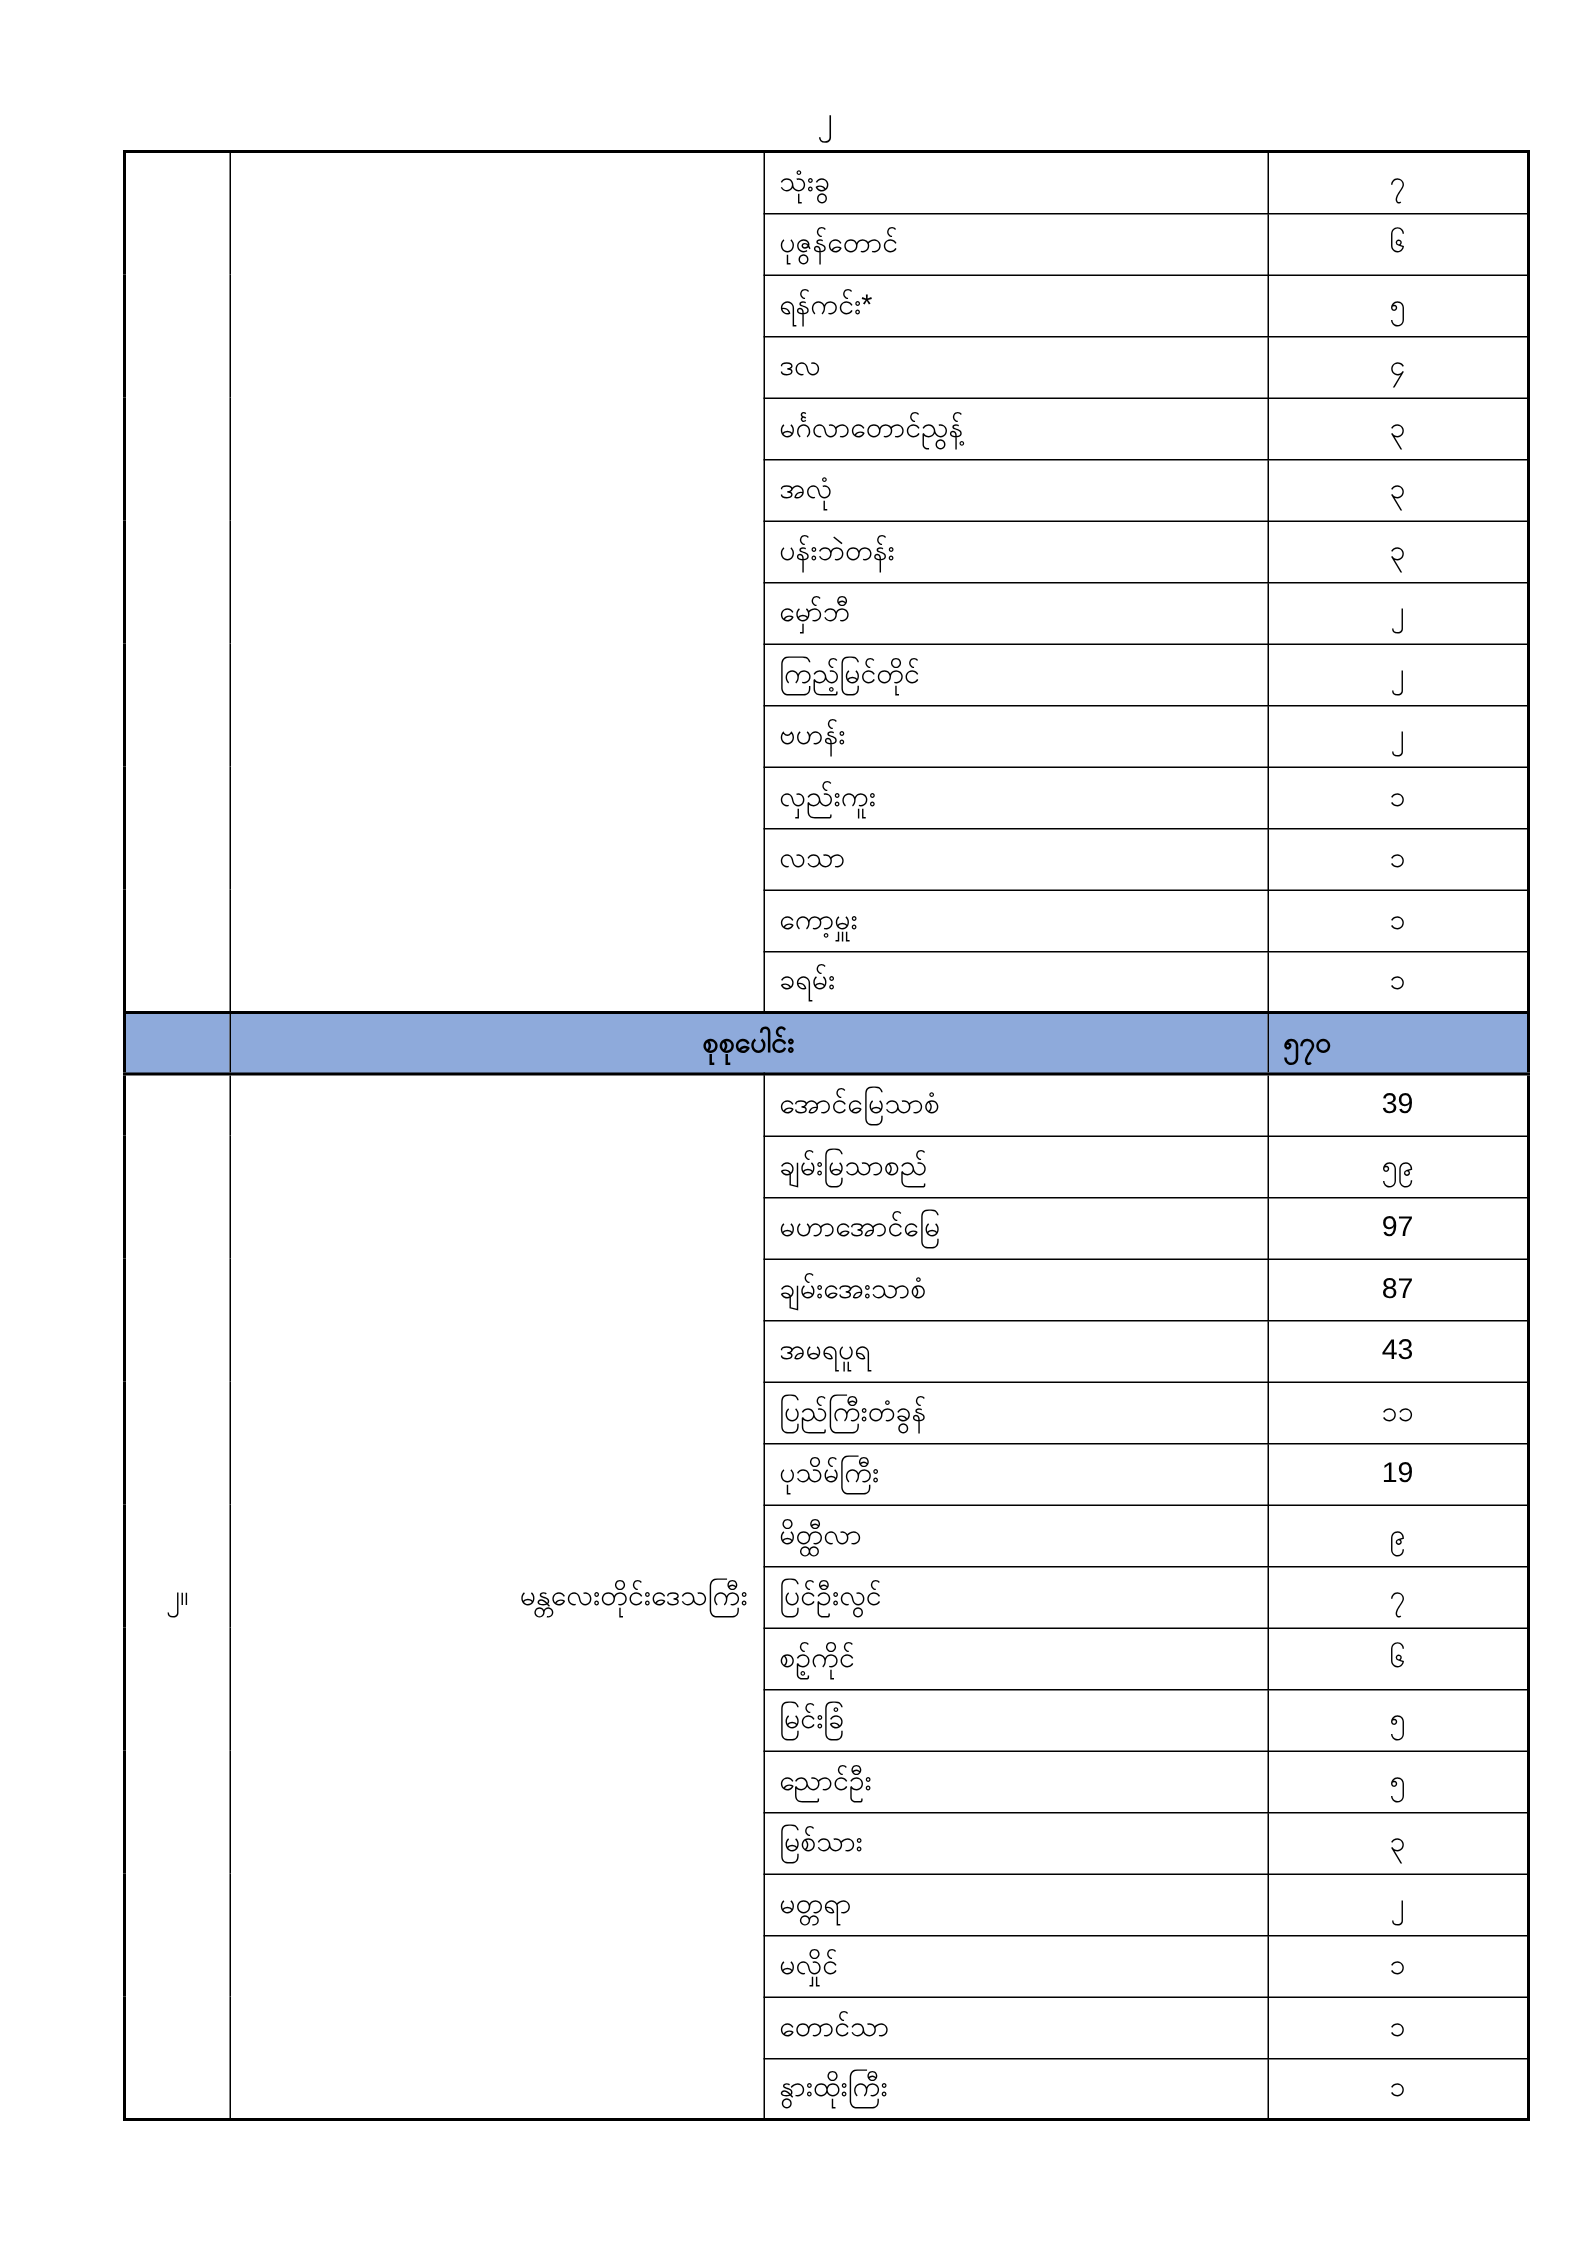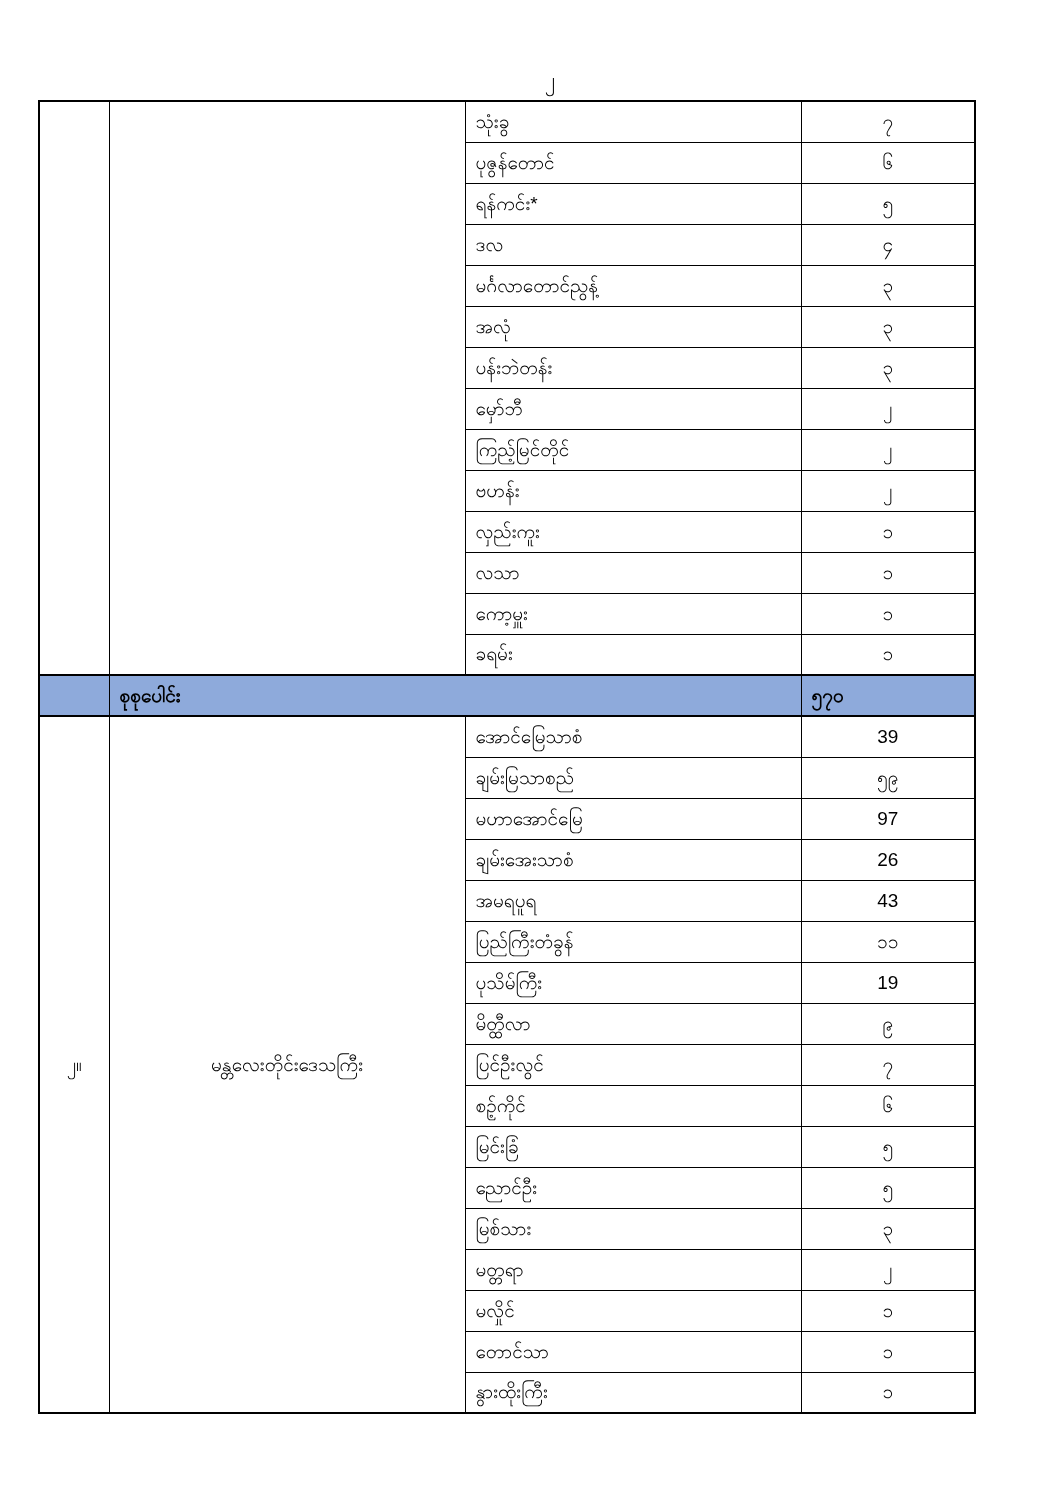--- a/index.html
+++ b/index.html
@@ -19,57 +19,57 @@
     overflow: hidden;
   }
   .page-number {
     margin: 66px 0 6px 82px;
     width: 936px;
     text-align: center;
     font-size: 21px;
     line-height: 28px;
   }
   table.data-table {
-    margin-left: 38px;
+    margin-left: 82px;
     width: 936px;
     table-layout: fixed;
     border-collapse: collapse;
     border: 2px solid #000000;
   }
   table.data-table td {
     border: 1px solid #000000;
     height: 41px;
     font-size: 19px;
     line-height: 1.25;
     padding: 0 10px;
     vertical-align: middle;
     overflow: hidden;
     box-sizing: border-box;
   }
   td.serial-cell {
     text-align: center;
     padding: 0 4px;
   }
   td.region-cell {
-    text-align: center;
+    text-align: right;
   }
   td.township-cell {
     text-align: left;
   }
   td.count-cell {
     text-align: center;
     padding: 0 4px;
   }
   tr.total-row td {
     font-weight: bold;
     border-top: 2px solid #000000;
     border-bottom: 2px solid #000000;
   }
   td.total-label-cell {
-    text-align: left;
+    text-align: center;
   }
   td.total-value-cell {
     padding: 0 4px;
   }
 </style>
 </head>
 <body>
 
 <div class="page">
   <div class="page-number">၂</div>
@@ -154,21 +154,21 @@
         <tr>
           <td class="township-cell">ချမ်းမြသာစည်</td>
           <td class="count-cell">၅၉</td>
         </tr>
         <tr>
           <td class="township-cell">မဟာအောင်မြေ</td>
           <td class="count-cell">97</td>
         </tr>
         <tr>
           <td class="township-cell">ချမ်းအေးသာစံ</td>
-          <td class="count-cell">26</td>
+          <td class="count-cell">87</td>
         </tr>
         <tr>
           <td class="township-cell">အမရပူရ</td>
           <td class="count-cell">43</td>
         </tr>
         <tr>
           <td class="township-cell">ပြည်ကြီးတံခွန်</td>
           <td class="count-cell">၁၁</td>
         </tr>
         <tr>

